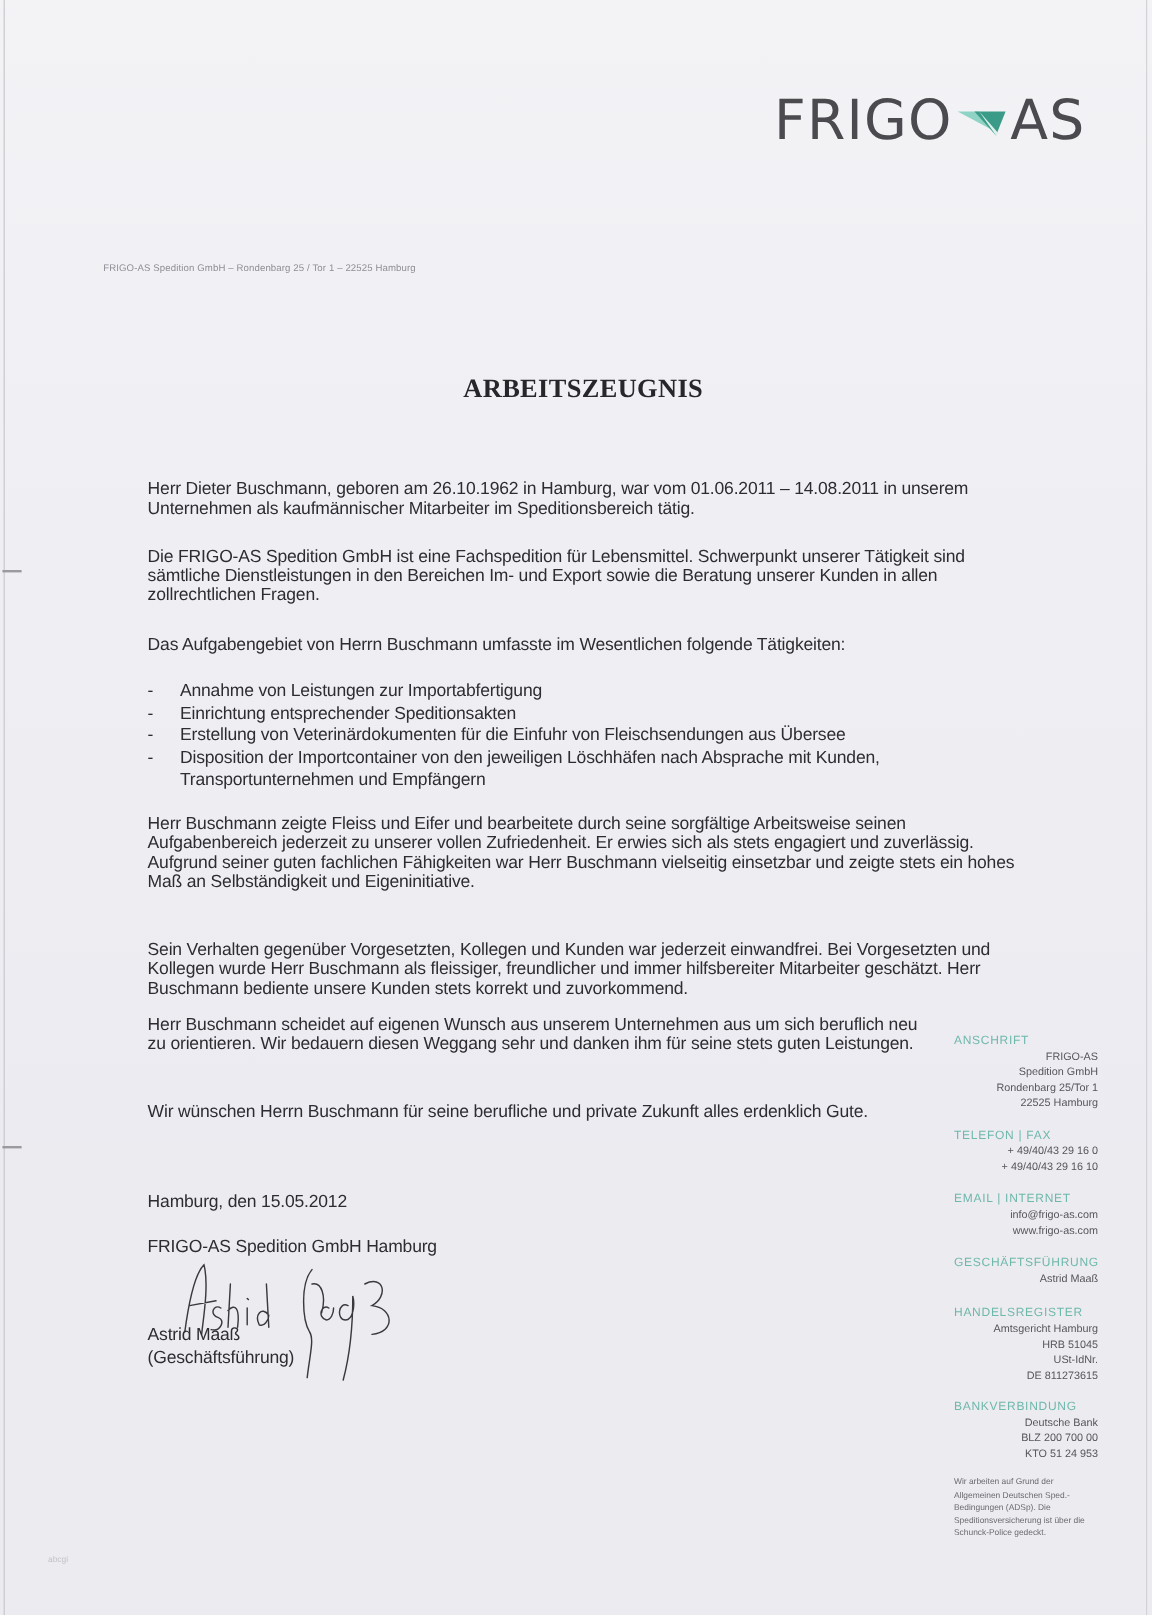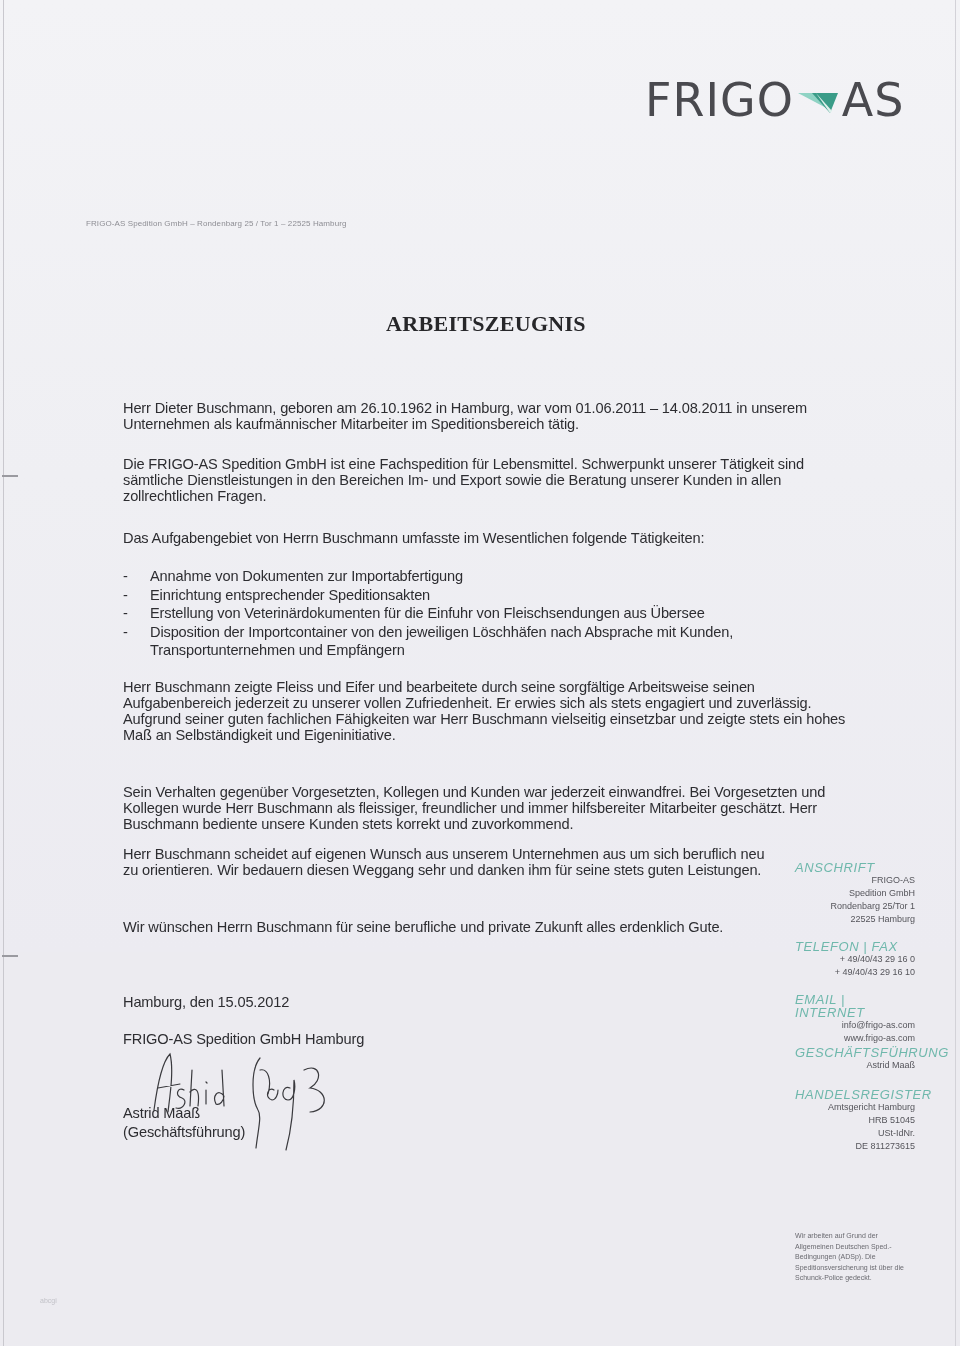--- a/index.html
+++ b/index.html
@@ -40,21 +40,21 @@
     .body-text p { margin: 0; }
     .task-list { position: absolute; left: 123px; top: 567px; width: 700px; font-size: 14.6px; line-height: 18.6px; color: #2d2d31; letter-spacing: -0.15px; }
     .task { display: flex; }
     .task .dash { width: 27px; flex: none; }
     .closing-line { position: absolute; left: 123px; font-size: 14.6px; color: #2d2d31; letter-spacing: -0.15px; white-space: nowrap; }
     .signature { position: absolute; left: 140px; top: 1040px; width: 230px; height: 120px; }
     .sidebar {
       position: absolute; left: 795px; width: 120px;
       font-size: 9px; line-height: 13px; color: #5a5a60;
     }
-    .sidebar .label { color: #6fb8ac; letter-spacing: 0.6px; font-size: 13px; font-style: italic; }
+    .sidebar .label { color: #6fb8ac; letter-spacing: 0.6px; font-size: 10px; }
     .sidebar .val { color: #55555b; text-align: right; }
     .sidebar-note { position: absolute; left: 795px; top: 1231px; width: 115px; font-size: 7px; line-height: 10.6px; color: #6a6a70; }
     .footer-mark { position: absolute; left: 40px; top: 1297px; font-size: 7px; color: #c2c2c8; }
   </style>
 </head>
 <body>
 
 <div class="page">
   <div class="edge-left"></div>
   <div class="edge-right"></div>
@@ -83,21 +83,21 @@
   <div class="body-text" style="top:456px">
     <p>Die FRIGO-AS Spedition GmbH ist eine Fachspedition für Lebensmittel. Schwerpunkt unserer Tätigkeit sind sämtliche Dienstleistungen in den Bereichen Im- und Export sowie die Beratung unserer Kunden in allen zollrechtlichen Fragen.</p>
   </div>
   <div class="body-text" style="top:530px">
     <p>Das Aufgabengebiet von Herrn Buschmann umfasste im Wesentlichen folgende Tätigkeiten:</p>
   </div>
 
   <div class="task-list">
     <div class="task">
       <span class="dash">-</span>
-      <span>Annahme von Dokumenten zur Importabfertigung</span>
+      <span>Annahme von Leistungen zur Importabfertigung</span>
     </div>
     <div class="task">
       <span class="dash">-</span>
       <span>Einrichtung entsprechender Speditionsakten</span>
     </div>
     <div class="task">
       <span class="dash">-</span>
       <span>Erstellung von Veterinärdokumenten für die Einfuhr von Fleischsendungen aus Übersee</span>
     </div>
     <div class="task">
@@ -147,16 +147,22 @@
     <div class="label">GESCHÄFTSFÜHRUNG</div>
     <div class="val">Astrid Maaß</div>
   </div>
   <div class="sidebar" style="top:1088px">
     <div class="label">HANDELSREGISTER</div>
     <div class="val">Amtsgericht Hamburg</div>
     <div class="val">HRB 51045</div>
     <div class="val">USt-IdNr.</div>
     <div class="val">DE 811273615</div>
   </div>
+  <div class="sidebar" style="top:1166px">
+    <div class="label">BANKVERBINDUNG</div>
+    <div class="val">Deutsche Bank</div>
+    <div class="val">BLZ 200 700 00</div>
+    <div class="val">KTO 51 24 953</div>
+  </div>
   <div class="sidebar-note">Wir arbeiten auf Grund der Allgemeinen Deutschen Sped.-Bedingungen (ADSp). Die Speditionsversicherung ist über die Schunck-Police gedeckt.</div>
 
   <div class="footer-mark">abcgi</div>
 </div>
 
 </body></html>

